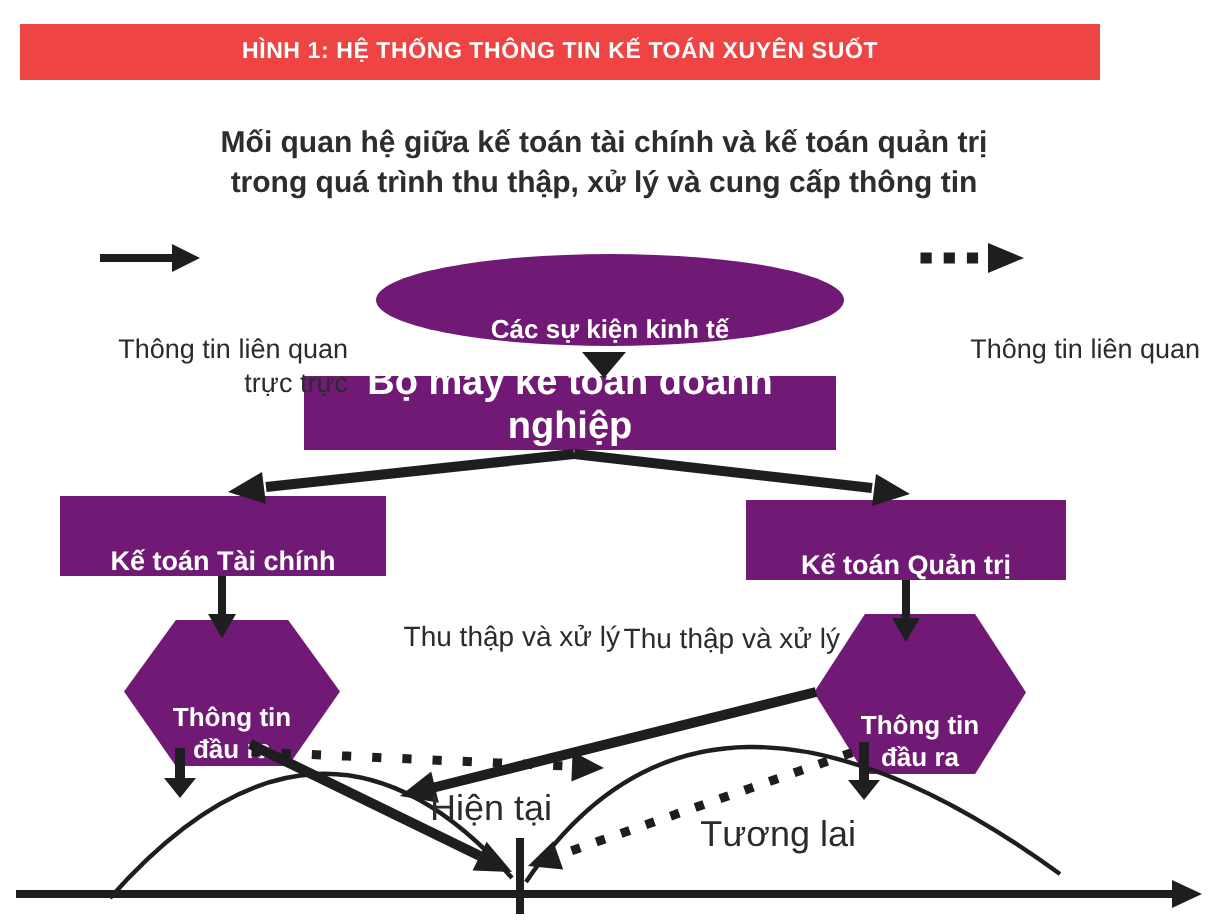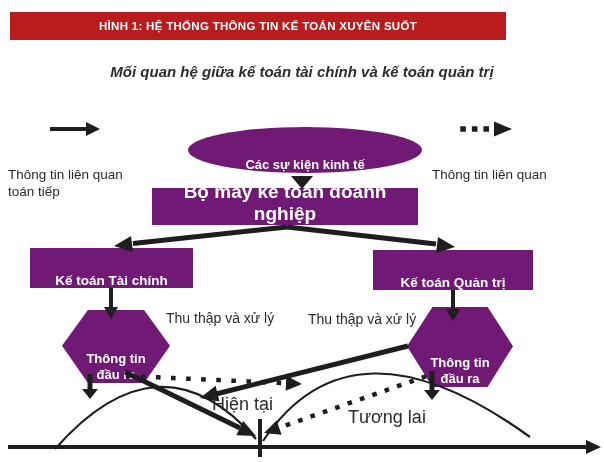--- a/index.html
+++ b/index.html
@@ -3,43 +3,43 @@
 <meta charset="utf-8">
 <style>
   html,body{margin:0;padding:0;background:#fff;}
   .canvas{
     position:relative;width:604px;height:462px;background:#ffffff;
     font-family:"Liberation Sans","DejaVu Sans",sans-serif;overflow:hidden;
   }
   .abs{position:absolute;}
   
   .caption-bar{
-    left:10px;top:12px;width:496px;height:28px;background:#b91c1c;
+    left:10px;top:12px;width:540px;height:28px;background:#ef4444;
     display:flex;align-items:center;justify-content:center;
     color:#ffffff;font-weight:bold;font-size:11.5px;letter-spacing:.3px;z-index:1;
   }
   
   .fig-title{
     left:0;top:62px;width:604px;text-align:center;color:#2d2d2d;
-    font-weight:bold;font-size:15px;line-height:20px;z-index:1;font-style:italic;
+    font-weight:bold;font-size:15px;line-height:20px;z-index:1;
   }
   
   .shape{
     background:#701a75;color:#ffffff;font-weight:bold;text-align:center;
     display:flex;flex-direction:column;align-items:center;justify-content:flex-end;z-index:1;
   }
   .ellipse{left:188px;top:127px;width:234px;height:46px;border-radius:50%;font-size:13px;line-height:16.5px;}
   .box-system{left:152px;top:188px;width:266px;height:37px;font-size:19px;}
   .box-fin{left:30px;top:248px;width:163px;height:40px;font-size:13.5px;}
   .box-mgmt{left:373px;top:250px;width:160px;height:40px;font-size:13.5px;}
   .hex{clip-path:polygon(24% 0,76% 0,100% 49%,76% 100%,24% 100%,0 49%);font-size:13px;line-height:16px;}
   .hex-left{left:62px;top:310px;width:108px;height:73px;}
   .hex-right{left:407px;top:307px;width:106px;height:80px;}
   
-  .lbl{color:#2b2b2b;text-align:left;z-index:3;}
+  .lbl{color:#2b2b2b;text-align:right;z-index:3;}
   .lbl-direct{left:8px;top:166px;width:166px;font-size:13.5px;line-height:17px;}
   .lbl-indirect{left:432px;top:166px;width:168px;font-size:13.5px;line-height:17px;}
   .lbl-proc-left{left:166px;top:310px;width:144px;font-size:14px;}
   .lbl-proc-right{left:308px;top:311px;width:112px;font-size:14px;}
   .lbl-past{left:70px;top:404px;width:76px;font-size:13.5px;}
   .lbl-present{left:212px;top:394px;width:64px;font-size:18px;}
   .lbl-future{left:348px;top:407px;width:80px;font-size:18px;}
   
   .overlay{left:0;top:0;width:604px;height:462px;z-index:2;pointer-events:none;}
   .overlay line,.overlay path{stroke:#1e1e1e;}
@@ -49,25 +49,26 @@
 <body>
 
 <div class="canvas">
 
   <div class="abs caption-bar">
     <span>HÌNH 1: HỆ THỐNG THÔNG TIN KẾ TOÁN XUYÊN SUỐT</span>
   </div>
 
   <div class="abs fig-title">
     <div>Mối quan hệ giữa kế toán tài chính và kế toán quản trị</div>
+    <div>trong quá trình thu thập, xử lý và cung cấp thông tin</div>
   </div>
 
   <div class="abs lbl lbl-direct">
     <div>Thông tin liên quan</div>
-    <div>toán tiếp</div>
+    <div>trực trực</div>
   </div>
   <div class="abs lbl lbl-indirect">
     <div>Thông tin liên quan</div>
   </div>
 
   <div class="abs shape ellipse">
     <div>Các sự kiện kinh tế</div>
   </div>
   <div class="abs shape box-system">
     <div>Bộ máy kế toán doanh nghiệp</div>

